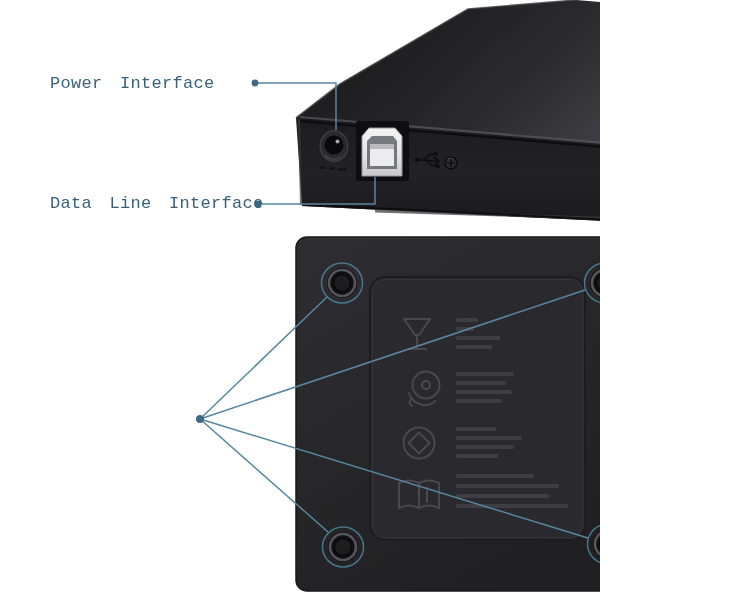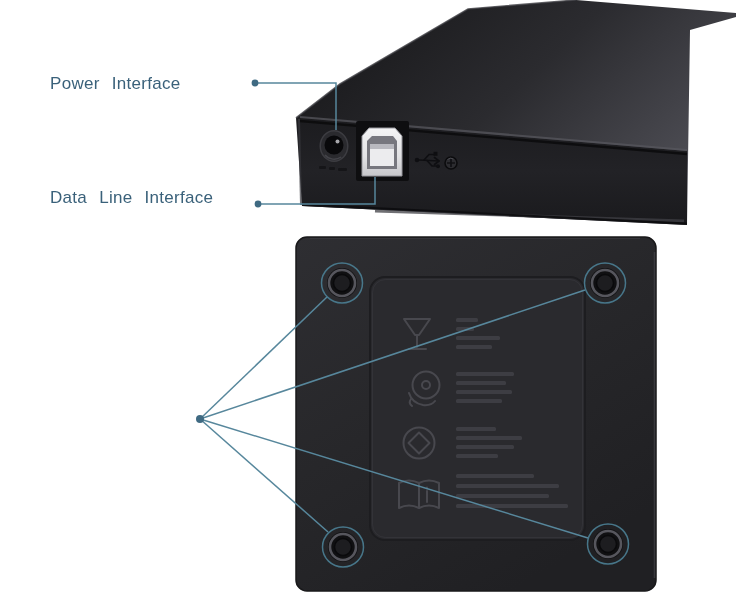--- a/index.html
+++ b/index.html
@@ -1,36 +1,36 @@
 <!DOCTYPE html>
 <html><head>
 <meta charset="utf-8">
 <style>
   html,body{margin:0;padding:0;background:#ffffff;}
   .stage{
     position:relative;
-    width:736px;height:600px;
+    width:600px;height:600px;
     background:#ffffff;
     overflow:hidden;
-    font-family:Liberation Sans, sans-serif;
+    font-family:Liberation Mono, monospace;
   }
   .stage svg{position:absolute;left:0;top:0;}
   .callout-label{
     position:absolute;
     color:#3a617a;
     font-size:17px;
     font-weight:400;
     letter-spacing:0.3px;
     word-spacing:7px;
     line-height:21px;
     white-space:nowrap;
     user-select:none;
   }
   #power-label{left:50px;top:73px;}
-  #data-label{left:50px;top:187px;}
+  #data-label{left:50px;top:193px;}
   #feet-label{left:51px;top:395px;}
   .emboss-bar{fill:#414146;opacity:0.85;}
   .emboss-icon{stroke:#4a4a50;stroke-width:2;fill:none;stroke-linecap:round;stroke-linejoin:round;opacity:0.95;}
 </style>
 </head>
 <body>
 
 <div class="stage">
 
   <svg width="736" height="600" viewBox="0 0 736 600">

